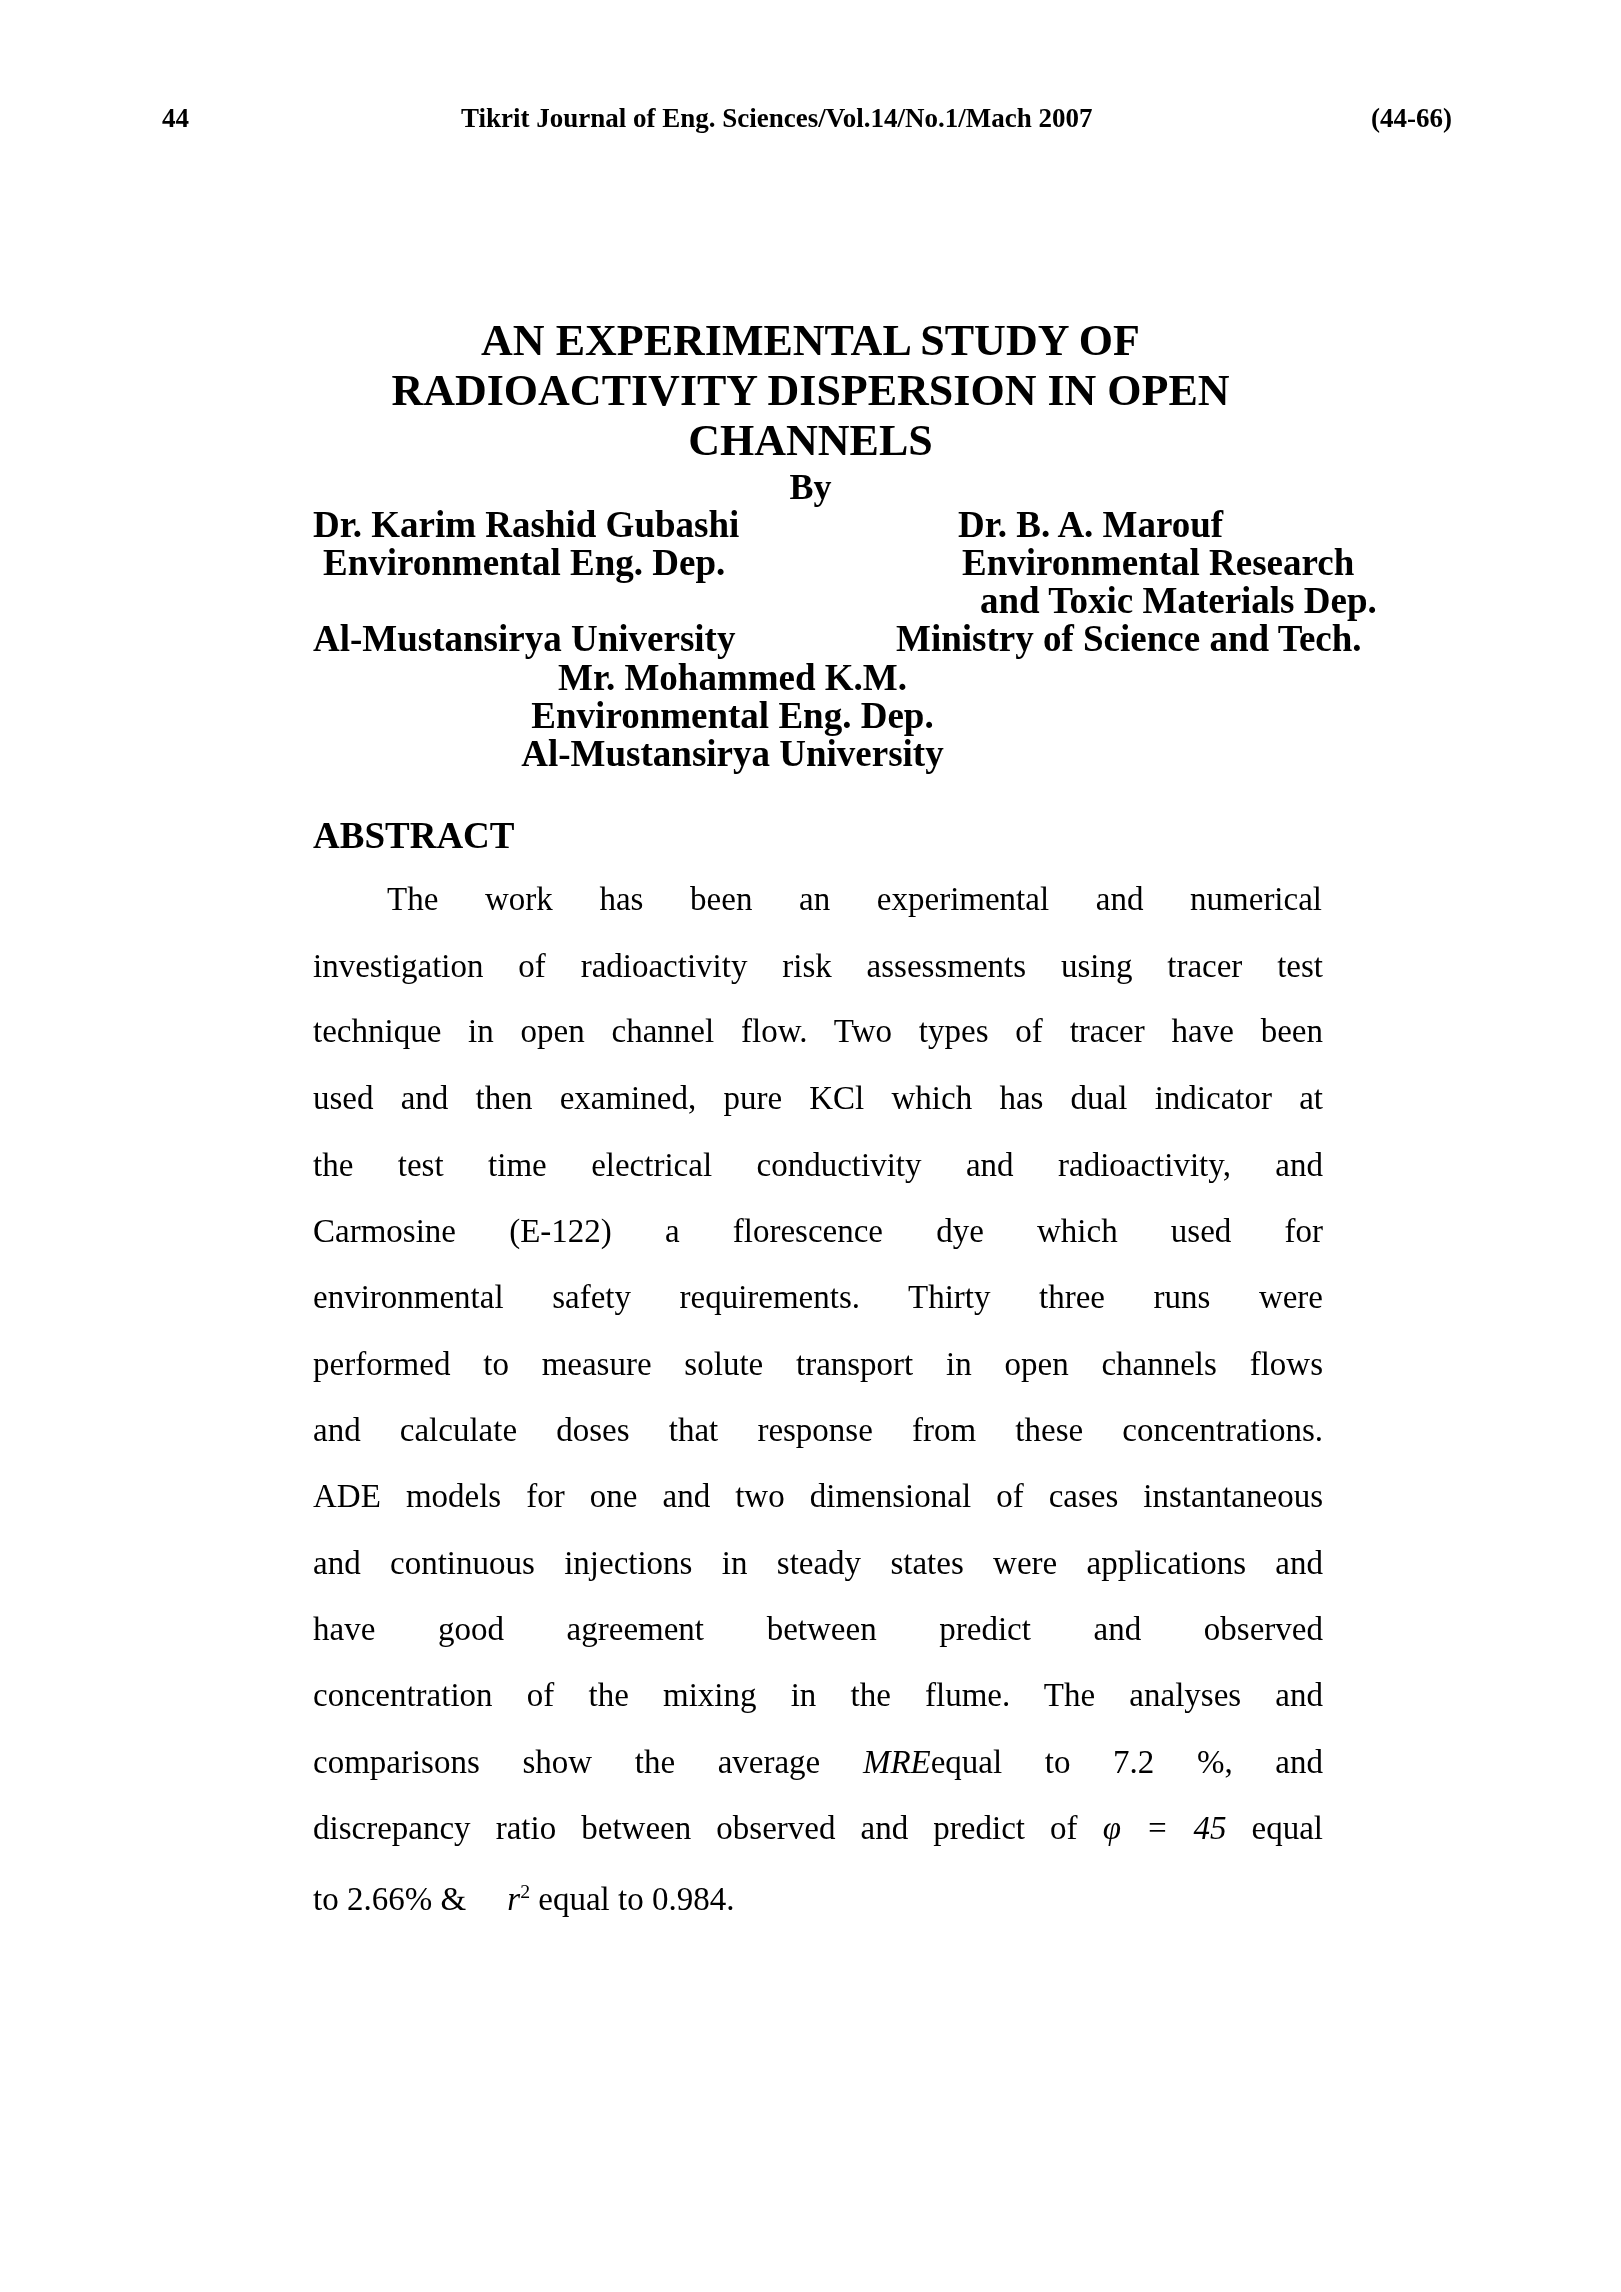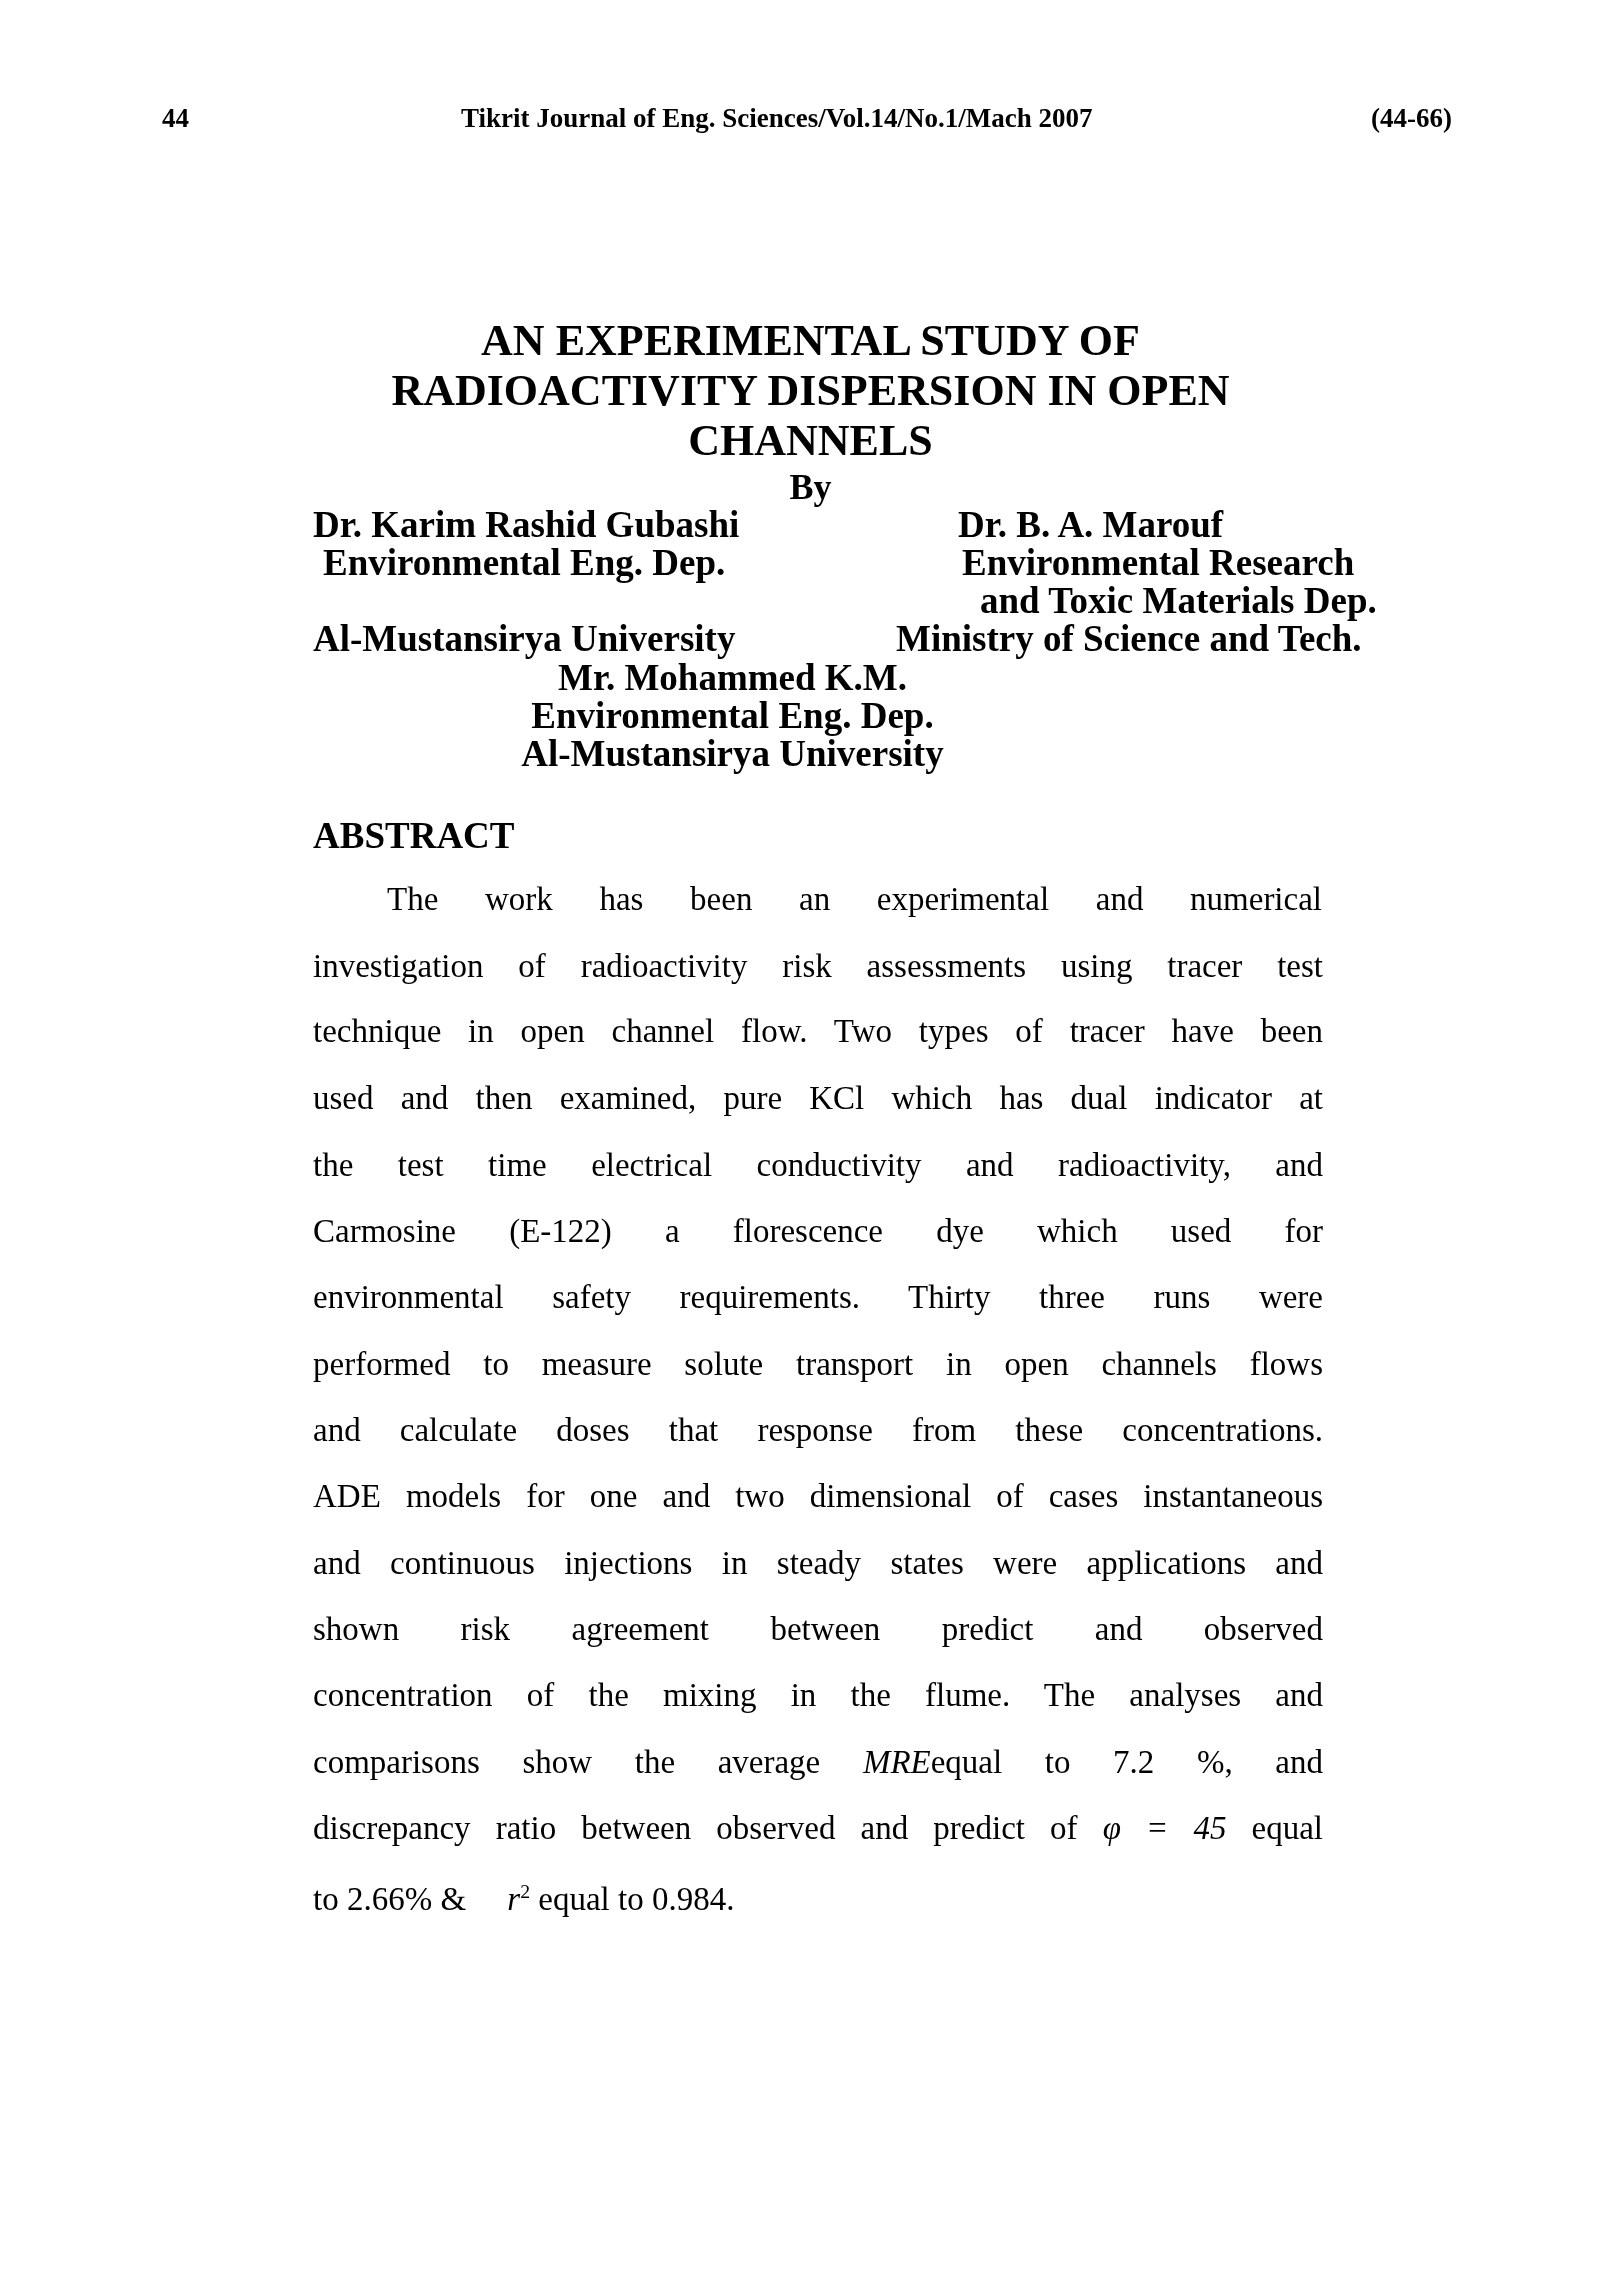--- a/index.html
+++ b/index.html
@@ -49,21 +49,21 @@
 <div class="line" style="top:950px;">investigation of radioactivity risk assessments using tracer test</div>
 <div class="line" style="top:1015px;">technique in open channel flow. Two types of tracer have been</div>
 <div class="line" style="top:1082px;">used and then examined, pure KCl which has dual indicator at</div>
 <div class="line" style="top:1149px;">the test time electrical conductivity and radioactivity, and</div>
 <div class="line" style="top:1215px;">Carmosine (E-122) a florescence dye which used for</div>
 <div class="line" style="top:1281px;">environmental safety requirements. Thirty three runs were</div>
 <div class="line" style="top:1348px;">performed to measure solute transport in open channels flows</div>
 <div class="line" style="top:1414px;">and calculate doses that response from these concentrations.</div>
 <div class="line" style="top:1480px;">ADE models for one and two dimensional of cases instantaneous</div>
 <div class="line" style="top:1547px;">and continuous injections in steady states were applications and</div>
-<div class="line" style="top:1613px;">shown risk agreement between predict and observed</div>
+<div class="line" style="top:1613px;">have good agreement between predict and observed</div>
 <div class="line" style="top:1679px;">concentration of the mixing in the flume. The analyses and</div>
 
 <div class="line" style="top:1746px;">
   <span>comparisons show the average</span>
   <span class="math">MRE</span><span>equal to 7.2 %, and</span>
 </div>
 <div class="line" style="top:1812px;">
   <span>discrepancy ratio between observed and predict of</span>
   <span class="math">φ = 45</span>
   <span>equal</span>

